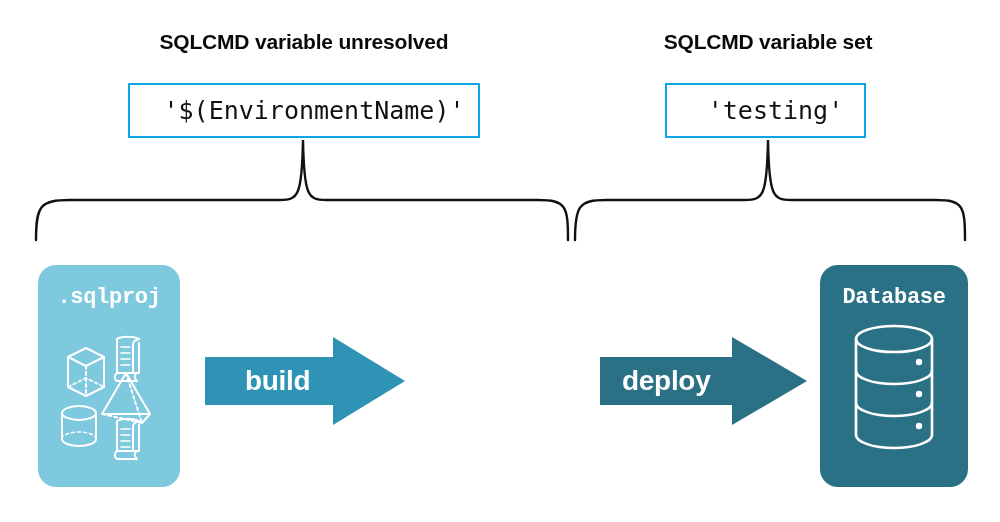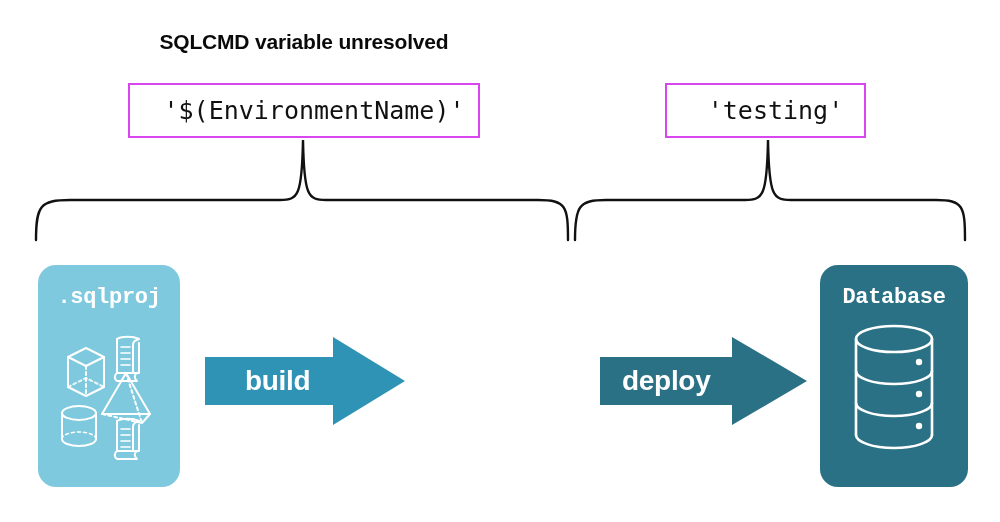--- a/index.html
+++ b/index.html
@@ -34,21 +34,21 @@
     text-align: center;
     white-space: nowrap;
   }
   #heading-left  { left: 104px; top: 30px; width: 400px; }
   #heading-right { left: 616px; top: 30px; width: 304px; }
 
   
   .code-box {
     position: absolute;
     box-sizing: border-box;
-    border: 2px solid #d946ef;
+    border: 2px solid #0ea5e9;
     background: #ffffff;
     display: flex;
     align-items: center;
     justify-content: center;
     font-family: "DejaVu Sans Mono", monospace;
     font-size: 25px;
     color: #111111;
     letter-spacing: 0px;
     white-space: nowrap;
     padding-left: 20px;
@@ -117,20 +117,21 @@
   #arrow-build  .arrow-label { margin-left: 40px; }
   #arrow-deploy { left: 600px; top: 337px; width: 207px; height: 88px; }
   #arrow-deploy .arrow-label { margin-left: 22px; }
 </style>
 </head>
 <body>
 
 <div class="stage">
 
   <div class="heading" id="heading-left">SQLCMD variable unresolved</div>
+  <div class="heading" id="heading-right">SQLCMD variable set</div>
 
   <div class="code-box" id="code-box-left">'$(EnvironmentName)'</div>
   <div class="code-box" id="code-box-right">'testing'</div>
 
   <svg class="brace-svg" viewBox="0 0 1000 522">
     <g fill="none" stroke="#111111" stroke-width="2.4" stroke-linecap="round">
 
       <path d="
         M 36 240
         C 36 206, 40 200, 70 200

